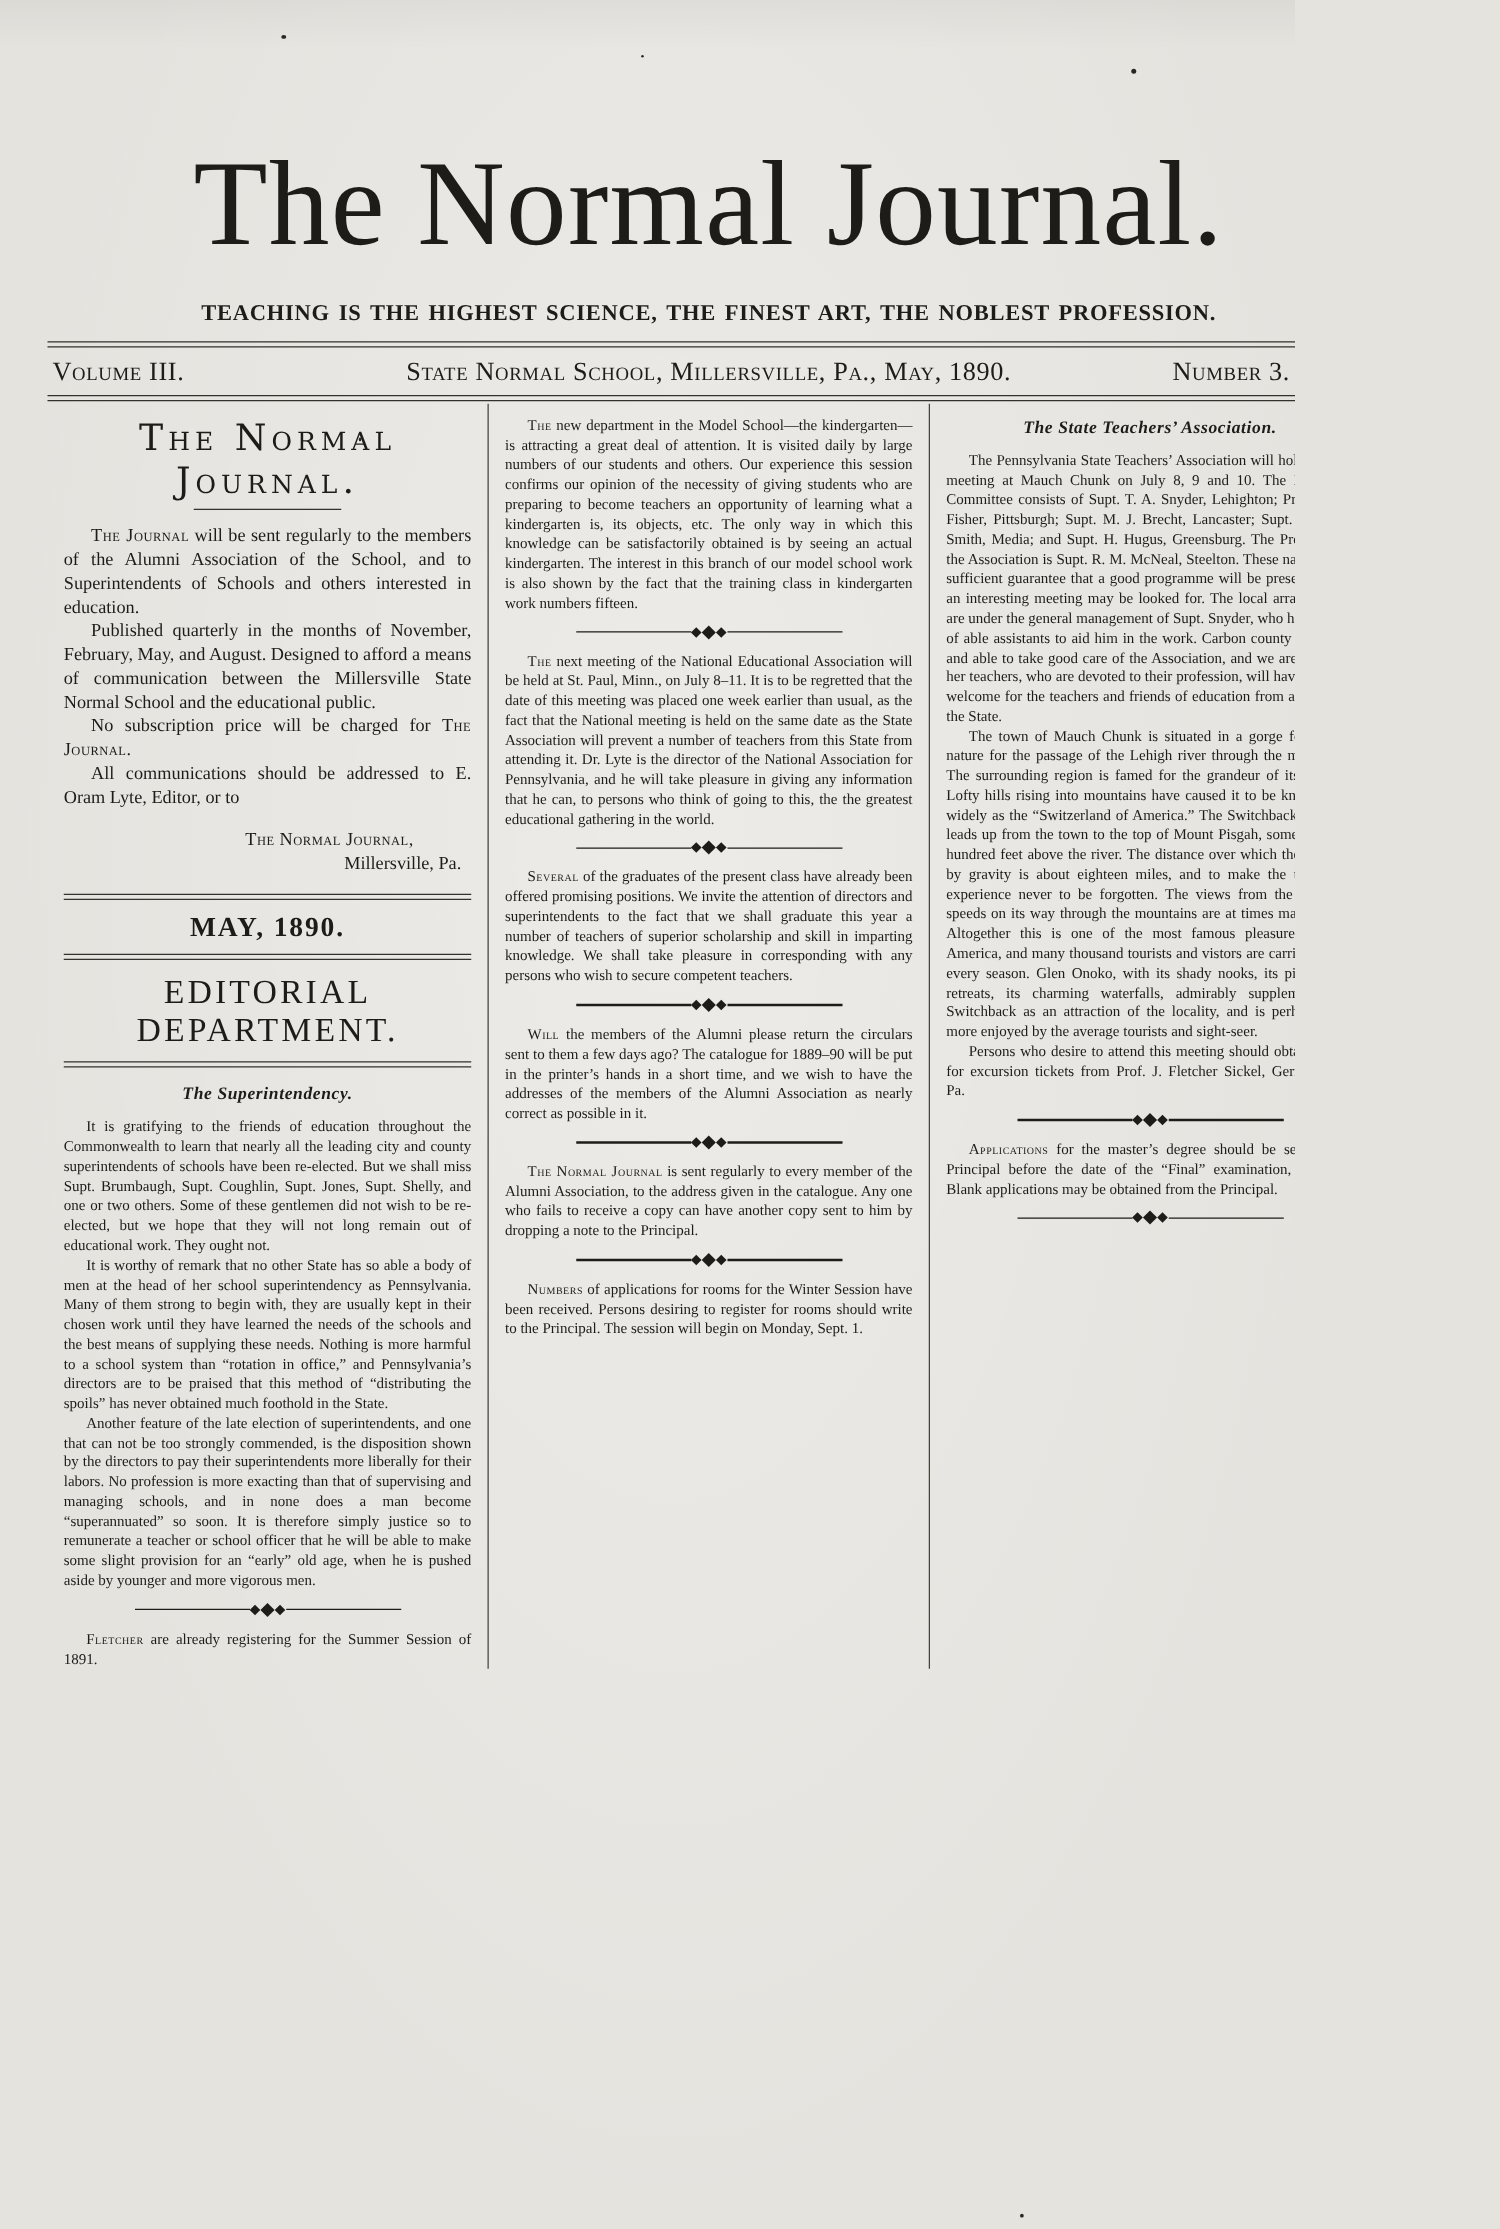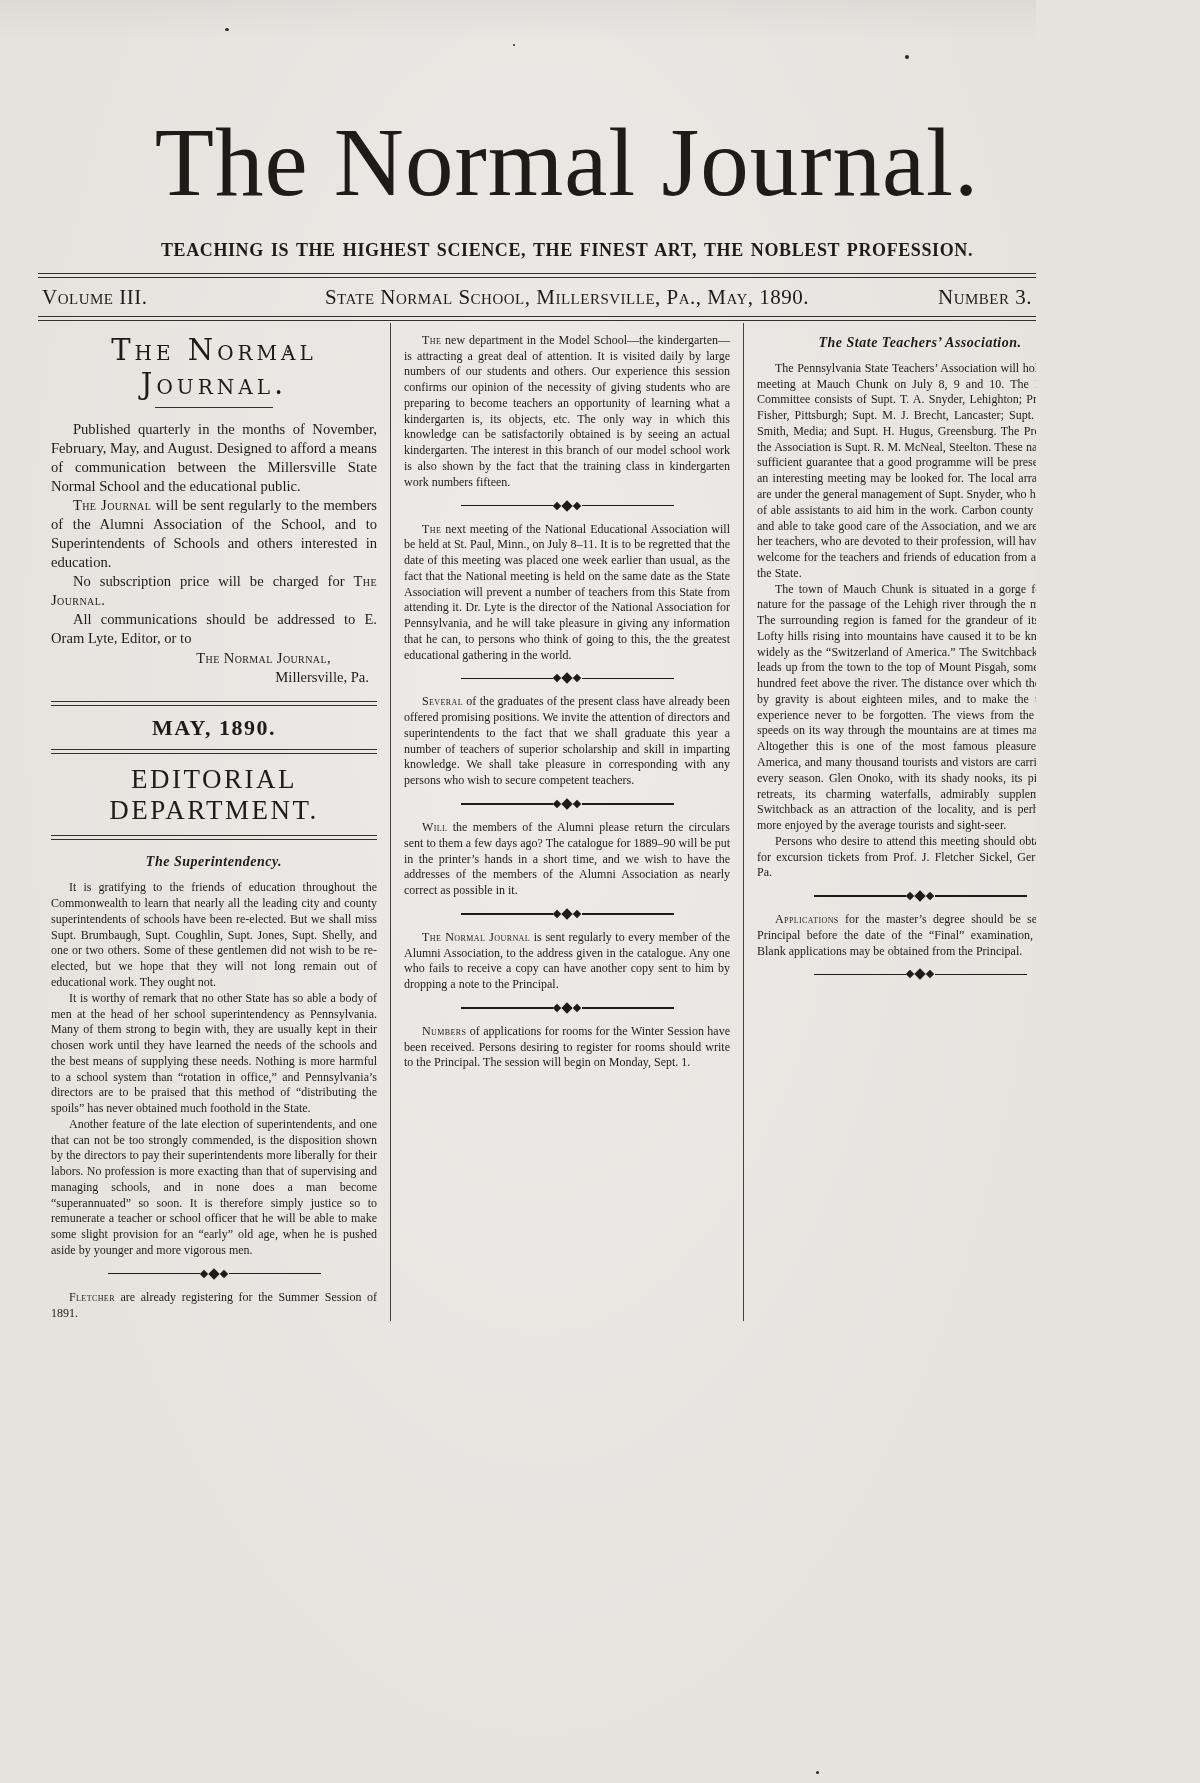--- a/index.html
+++ b/index.html
@@ -48,21 +48,21 @@
   .body{font-size:12px;line-height:1.315;}
   .smalltxt{font-size:14.6px;line-height:1.3;}
   .sc{font-variant:small-caps;letter-spacing:0.4px;}
   
   .ornate{
     margin:2px 0 0;text-align:center;font-weight:normal;
     font-variant:small-caps;font-size:29px;letter-spacing:4px;
     font-family:"DejaVu Serif",serif;
   }
   .ornate-underline{width:118px;height:1px;background:var(--rule);margin:6px auto 12px;}
-  .sig1{text-align:right;padding-right:46px;margin-top:2px;}
+  .sig1{text-align:right;padding-right:46px;margin-top:16px;}
   .sig2{text-align:right;padding-right:8px;}
   .date-head{
     margin:0;text-align:center;font-size:22px;letter-spacing:1.5px;
     font-weight:bold;padding:9px 0 8px;
   }
   .dept-head{
     margin:0;text-align:center;font-size:27px;letter-spacing:2.5px;
     font-weight:normal;padding:10px 0 9px;
   }
   .art-title{
@@ -108,22 +108,22 @@
       </div>
       <div class="double-rule bottom"></div>
     </header>
 
     <main class="columns">
 
       <section class="col col1">
         <h2 class="ornate">The Normal Journal.</h2>
         <div class="ornate-underline"></div>
 
+        <p class="smalltxt indent"><span class="sc">The Journal</span><span> will be sent regularly to the members of the Alumni Association of the School, and to Superintendents of Schools and others interested in education.</span></p>
         <p class="smalltxt indent"><span>Published quarterly in the months of November, February, May, and August.  Designed to afford a means of communication between the Millersville State Normal School and the educational public.</span></p>
-        <p class="smalltxt indent"><span class="sc">The Journal</span><span> will be sent regularly to the members of the Alumni Association of the School, and to Superintendents of Schools and others interested in education.</span></p>
         <p class="smalltxt indent"><span>No subscription price will be charged for </span><span class="sc">The Journal.</span></p>
         <p class="smalltxt indent"><span>All communications should be addressed to E. Oram Lyte, Editor, or to</span></p>
         <p class="smalltxt sig1 sc">The Normal Journal,</p>
         <p class="smalltxt sig2">Millersville, Pa.</p>
 
         <div class="double-rule"></div>
         <h3 class="date-head">MAY, 1890.</h3>
         <div class="double-rule tight"></div>
         <h2 class="dept-head">EDITORIAL DEPARTMENT.</h2>
         <div class="double-rule tight"></div>

